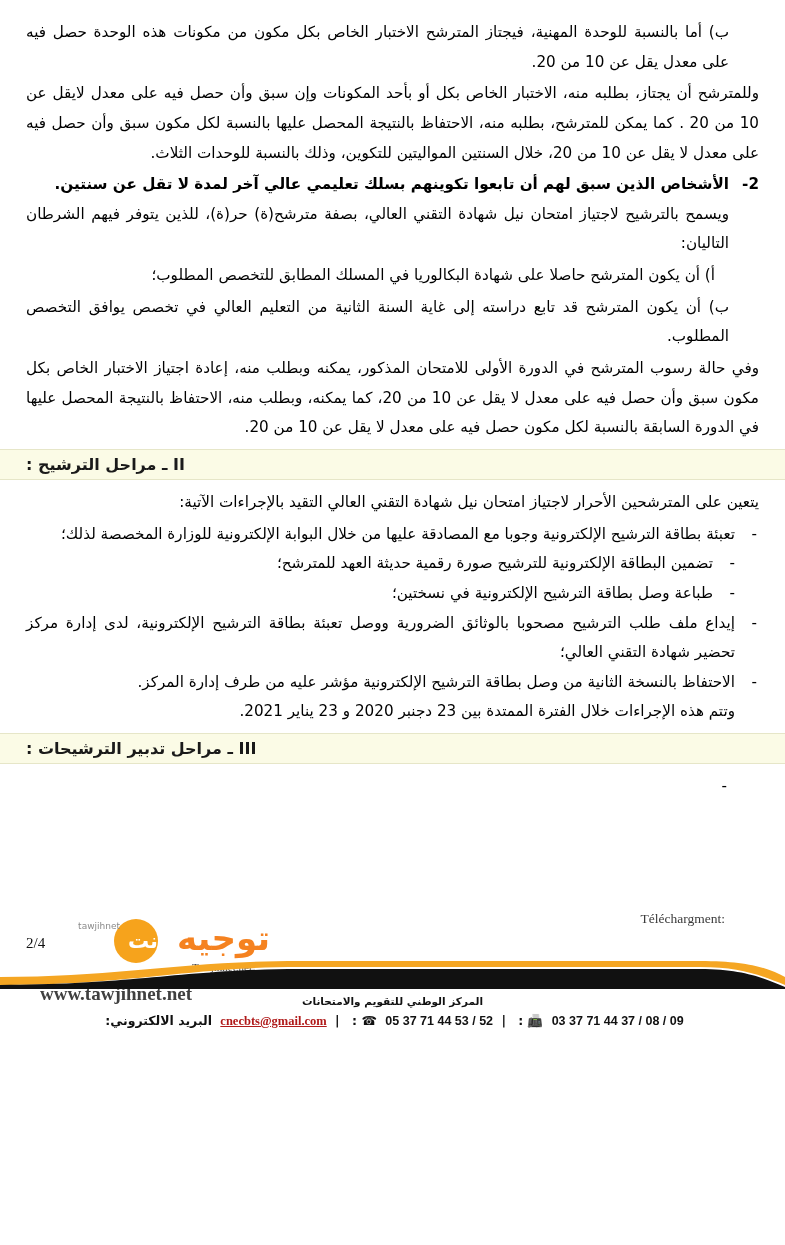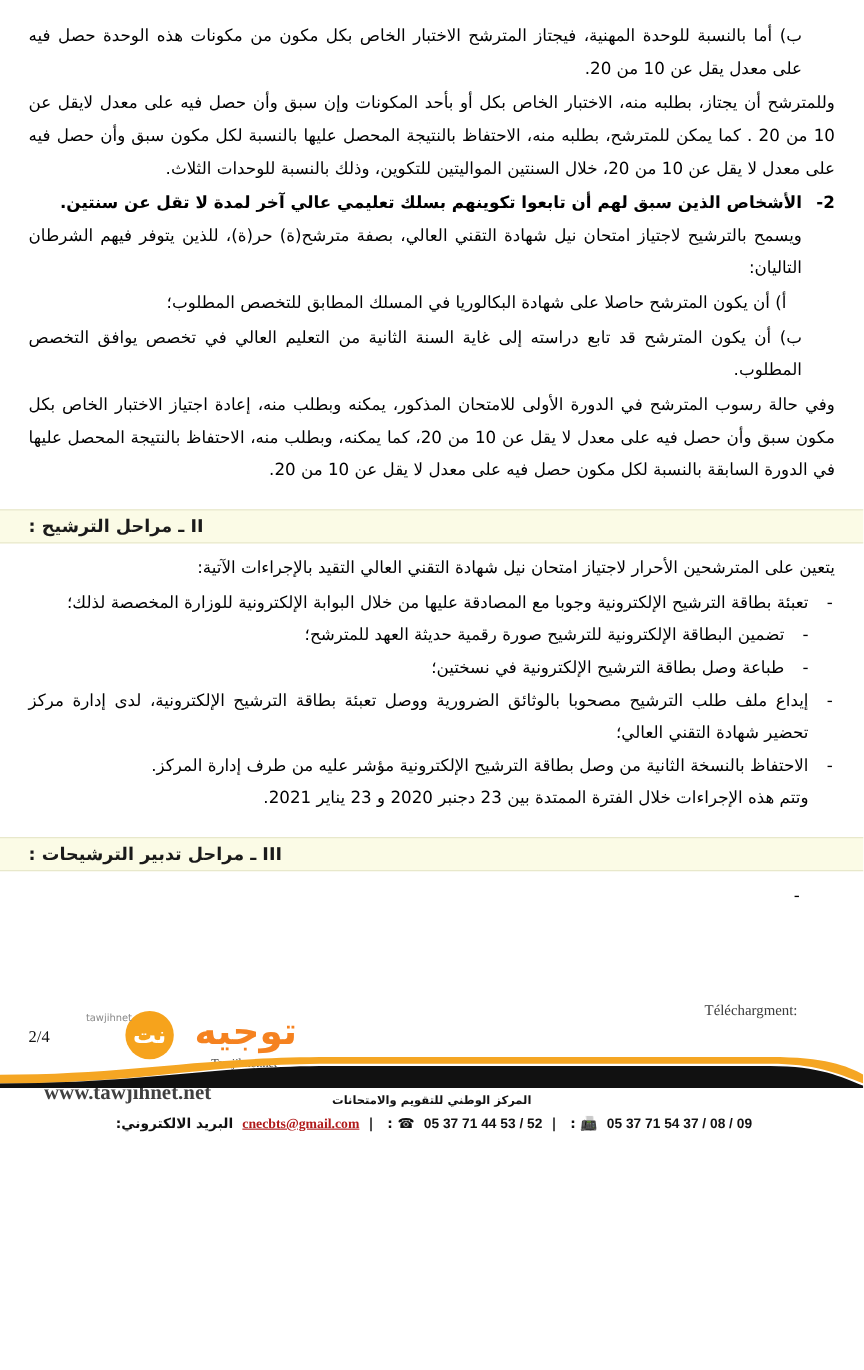--- a/index.html
+++ b/index.html
@@ -30,21 +30,21 @@
     line-height: 1.95;
     margin: 0 0 2px 0;
   }
   .indent-a { padding-right: 44px; }
   .indent-b { padding-right: 30px; }
 
   .section-head {
     background: #fbfbe6;
     border-top: 1px solid #e6e6c8;
     border-bottom: 1px solid #e6e6c8;
-    margin: 20px -26px 8px -26px;
+    margin: 6px -26px 8px -26px;
     padding: 5px 26px 5px 26px;
     text-align: left;
     direction: rtl;
   }
   .section-head .txt {
     font-size: 16px;
     font-weight: bold;
     color: #1a1a1a;
     display: inline-block;
   }
@@ -141,21 +141,21 @@
     position: absolute;
     right: 112px;
     top: -2px;
     width: 44px;
     height: 44px;
     border-radius: 50%;
     background: #f6a31c;
     color: #ffffff;
     font-size: 21px;
     font-weight: bold;
-    text-align: center;
+    text-align: right;
     line-height: 44px;
   }
   .logo-sub {
     position: absolute;
     right: 18px;
     top: 40px;
     font-family: "Liberation Serif", serif;
     font-size: 11px;
     color: #444;
     direction: ltr;
@@ -289,21 +289,21 @@
     <div class="swoosh">
       <svg width="785" height="34" viewBox="0 0 785 34" xmlns="http://www.w3.org/2000/svg" aria-hidden="true">
         <path d="M0 22 C 120 22, 180 6, 300 6 L 700 6 C 750 6, 770 14, 785 22 L 785 30 C 760 20, 740 12, 700 12 L 300 12 C 190 12, 130 30, 0 30 Z" fill="#f5a623"></path>
         <path d="M0 30 C 130 30, 190 14, 300 14 L 700 14 C 745 14, 765 24, 785 32 L 785 34 L 0 34 Z" fill="#111111"></path>
       </svg>
     </div>
 
     <div class="foot-center">المركز الوطني للتقويم والامتحانات</div>
 
     <div class="foot-contact">
-      <span class="ltr">05 37 71 54 37 / 08 / 09</span>
+      <span class="ltr">03 37 71 44 37 / 08 / 09</span>
       <span class="sep">📠 :</span>
       <span class="sep">|</span>
       <span class="ltr">05 37 71 44 53 / 52</span>
       <span class="sep">☎ :</span>
       <span class="sep">|</span>
       <span class="mail">cnecbts@gmail.com</span>
       <span class="sep">البريد الالكتروني:</span>
     </div>
   </div>
 

